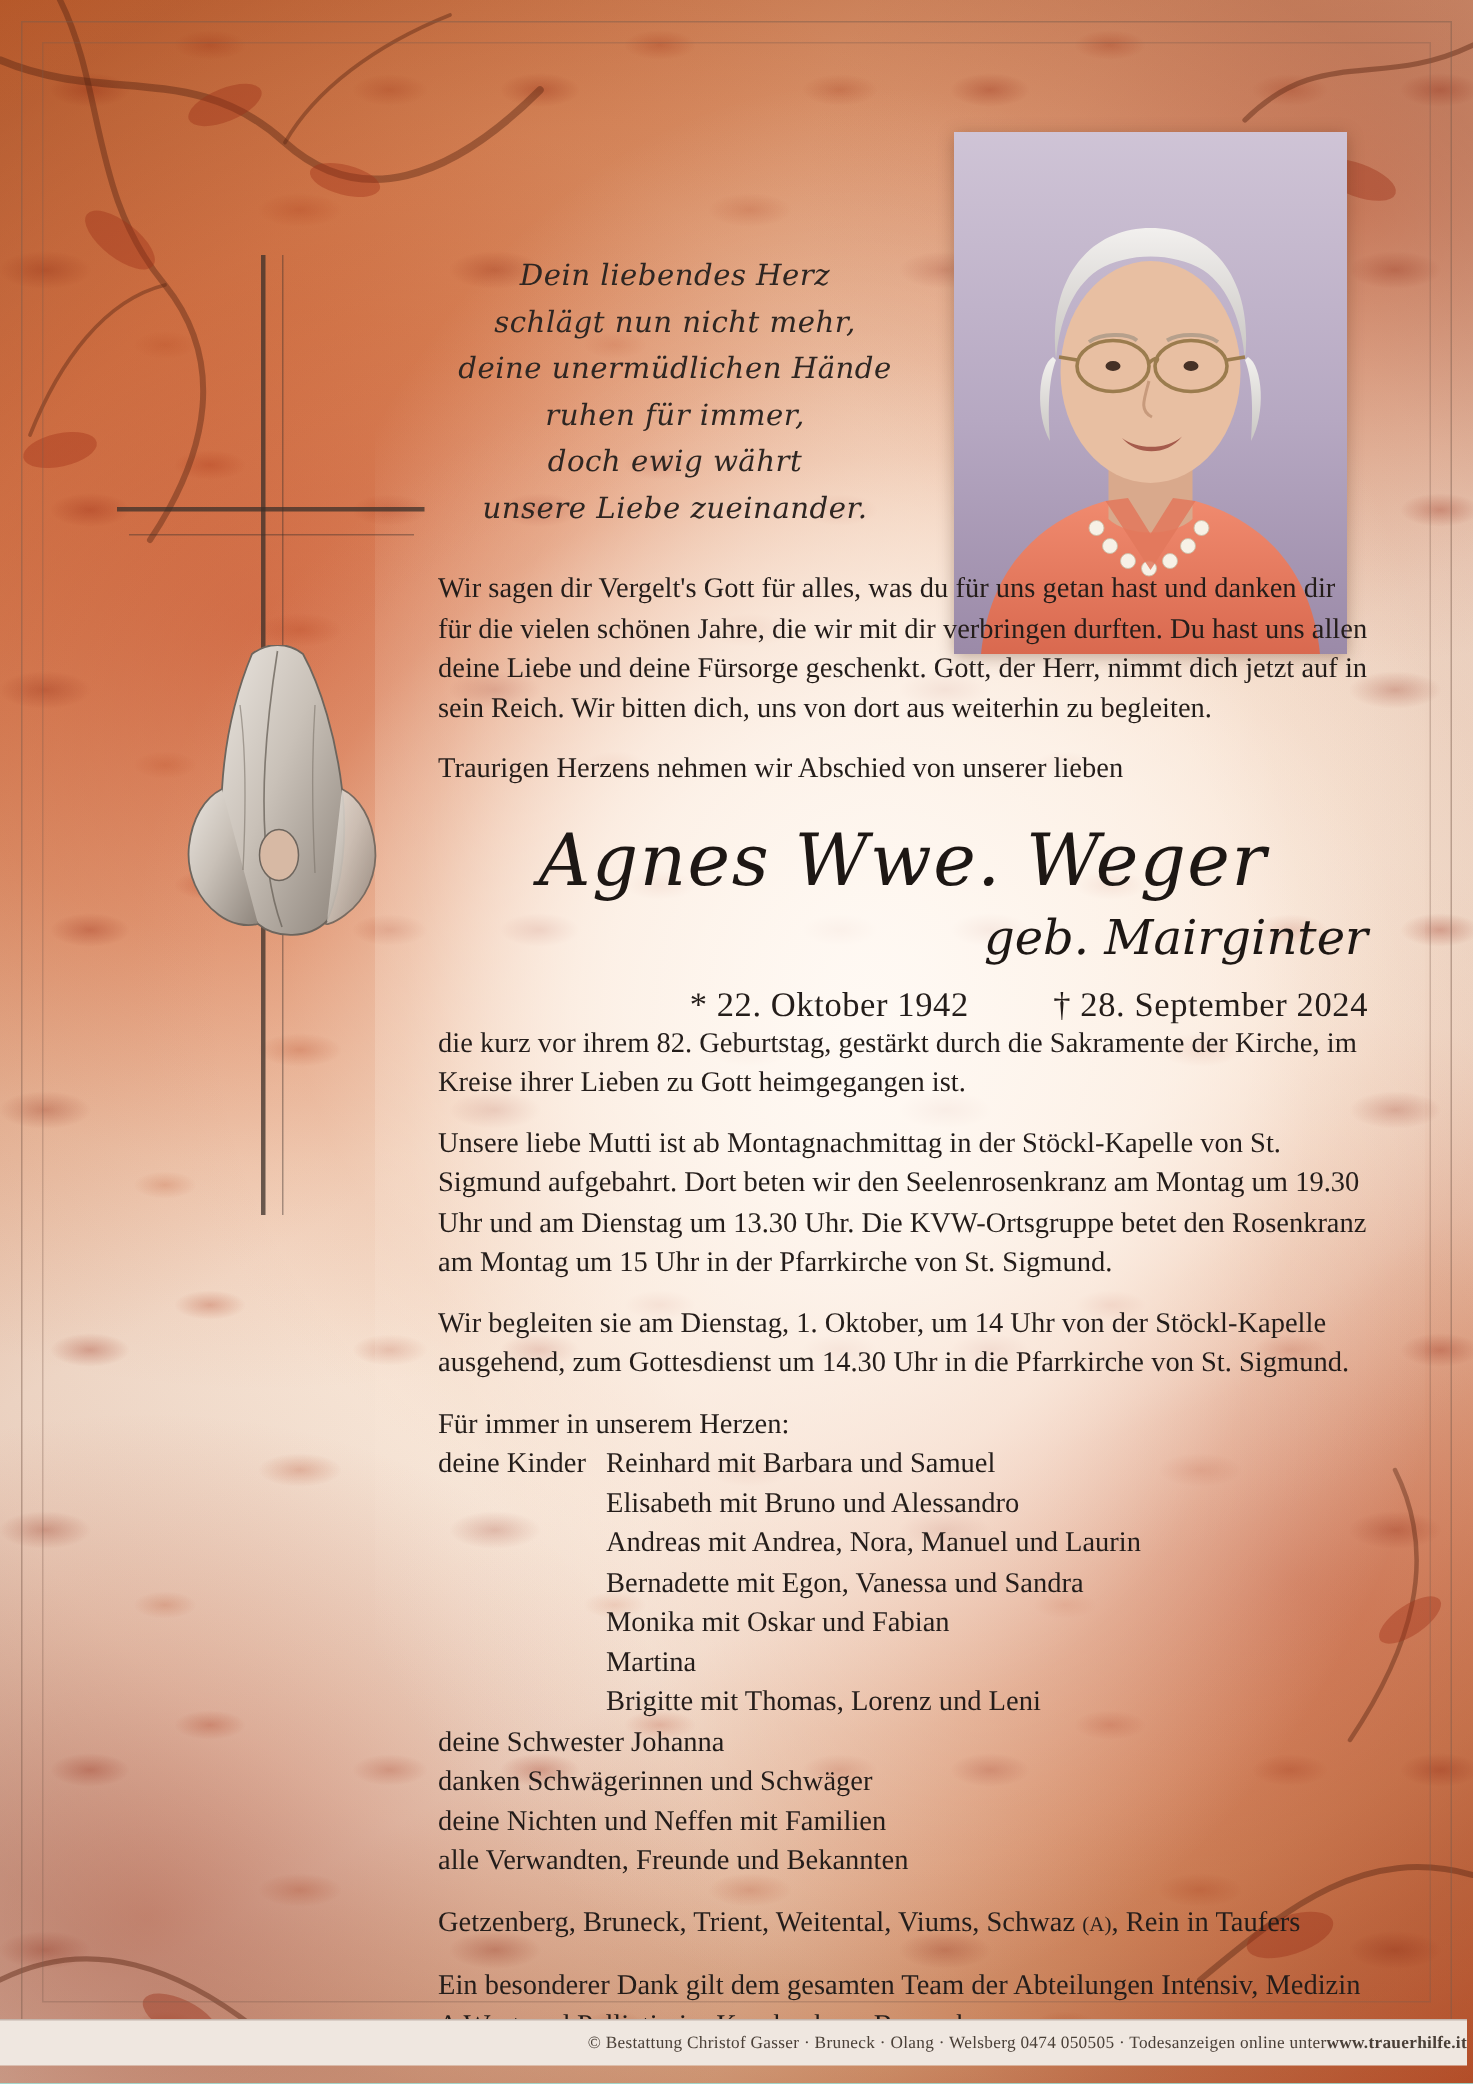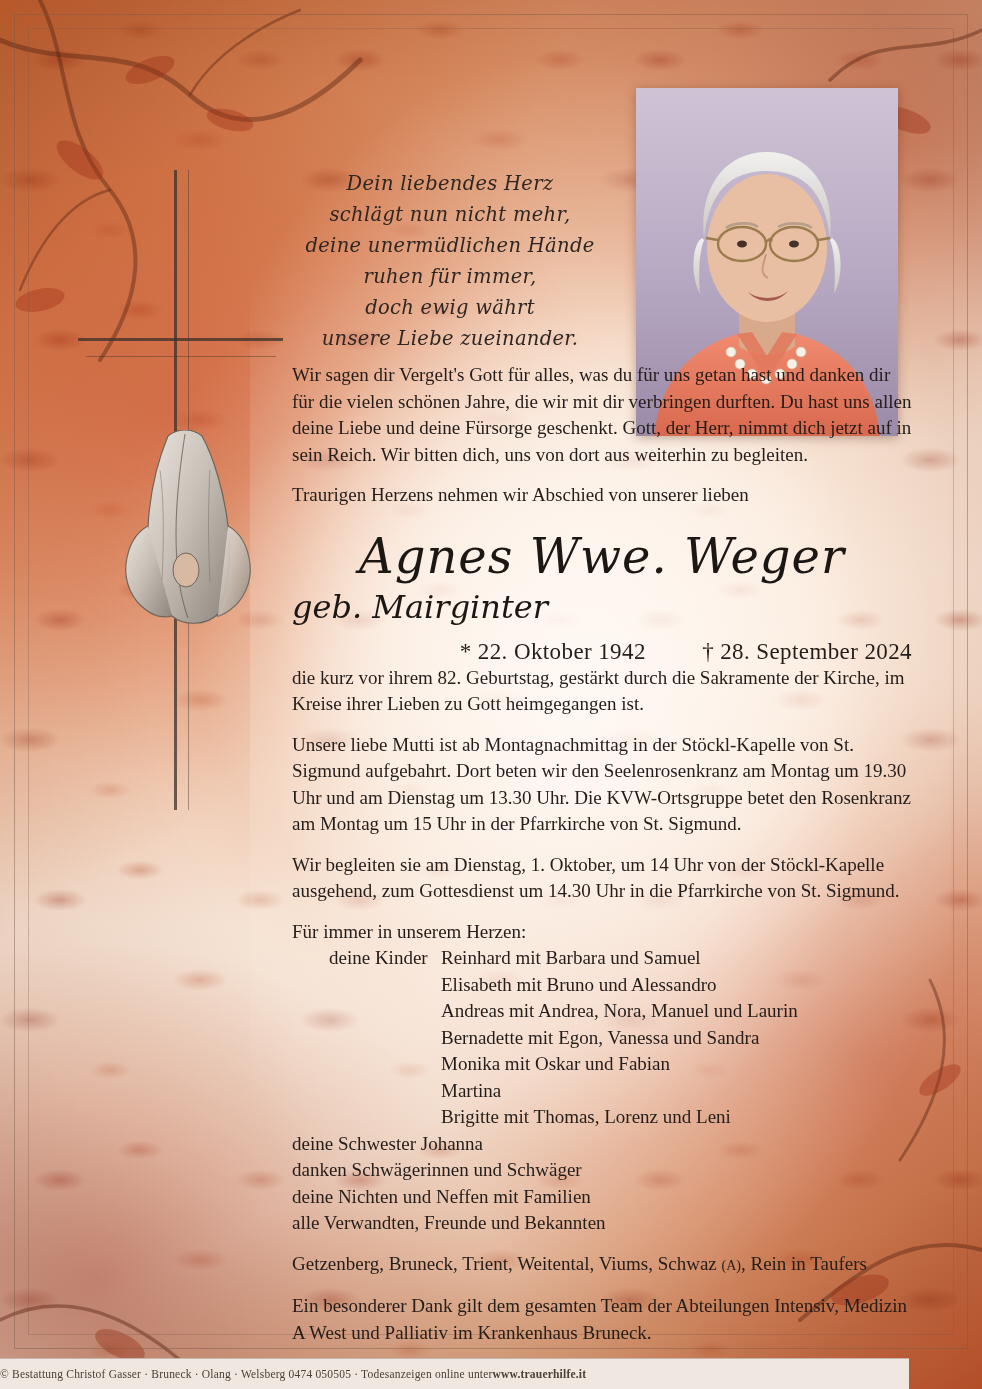--- a/index.html
+++ b/index.html
@@ -130,34 +130,34 @@
   }
   .verse div { white-space: nowrap; }
 
   .para {
     font-size: 19px;
     line-height: 26.5px;
     color: #241d1a;
     margin: 0 0 14px 0;
     text-align: left;
   }
-  .block-1 { margin-top: 8px; }
+  .block-1 { margin-top: 26px; }
 
   .name {
     text-align: center;
     font-family: "DejaVu Serif", serif;
     font-style: italic;
     font-size: 48px;
     line-height: 62px;
     letter-spacing: 1px;
     color: #1d1714;
     margin-top: 16px;
   }
   .birthname {
-    text-align: left;
+    text-align: right;
     font-family: "DejaVu Serif", serif;
     font-style: italic;
     font-size: 32px;
     line-height: 44px;
     color: #1d1714;
     margin-top: -2px;
   }
   .dates {
     text-align: right;
     font-size: 23px;
@@ -168,36 +168,36 @@
   .dates .sep { display:inline-block; width: 44px; }
 
   .family-label { margin-bottom: 0; }
   .family-list { margin: 0 0 14px 0; }
   .frow {
     font-size: 19px;
     line-height: 26.5px;
     color: #241d1a;
     white-space: nowrap;
   }
-  .frow .k { display: inline-block; width: 112px; margin-left: 37px; }
+  .frow .k { display: inline-block; width: 112px; }
   .frow.indent .k { visibility: hidden; }
   .small-caps { font-size: 14px; }
 
   
   .footer {
     position: absolute;
     left: 0;
-    bottom: 0;
-    width: 909px;
+    bottom: 12px;
+    width: 978px;
     height: 30px;
     background: #efe7e0;
     border-top: 1px solid rgba(120,90,75,0.35);
     display: flex;
     align-items: center;
-    justify-content: flex-start;
+    justify-content: flex-end;
     font-size: 11.5px;
     color: #4a4038;
     letter-spacing: 0.2px;
   }
   .footer b { font-weight: bold; }
 </style>
 </head>
 <body>
 
 <div class="page">

